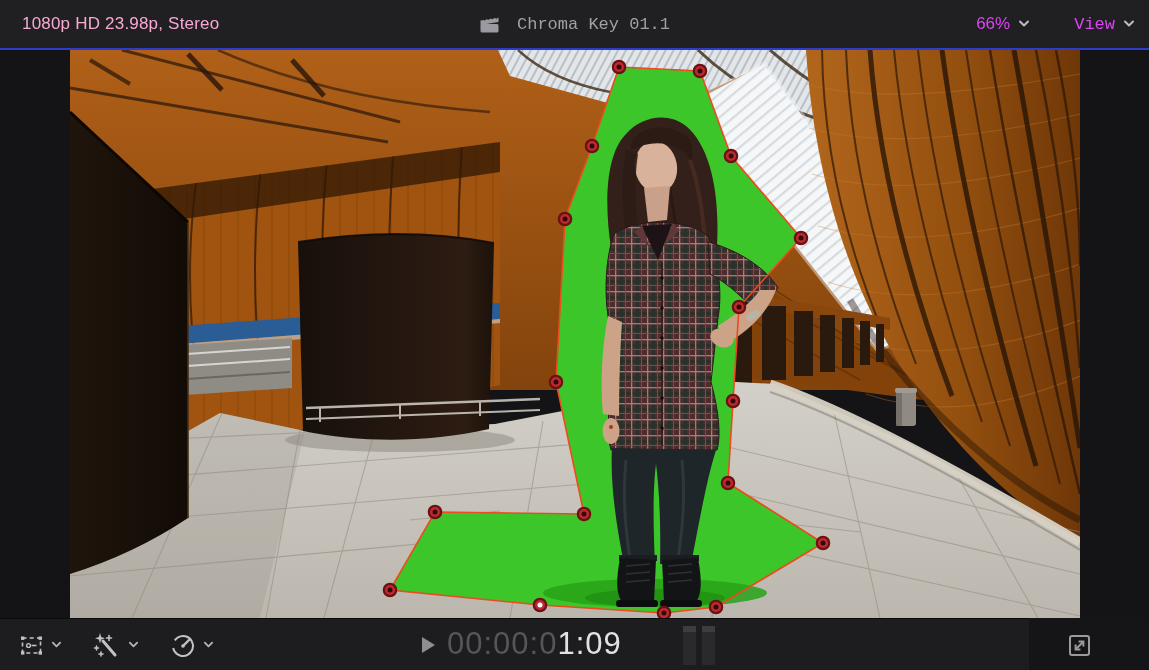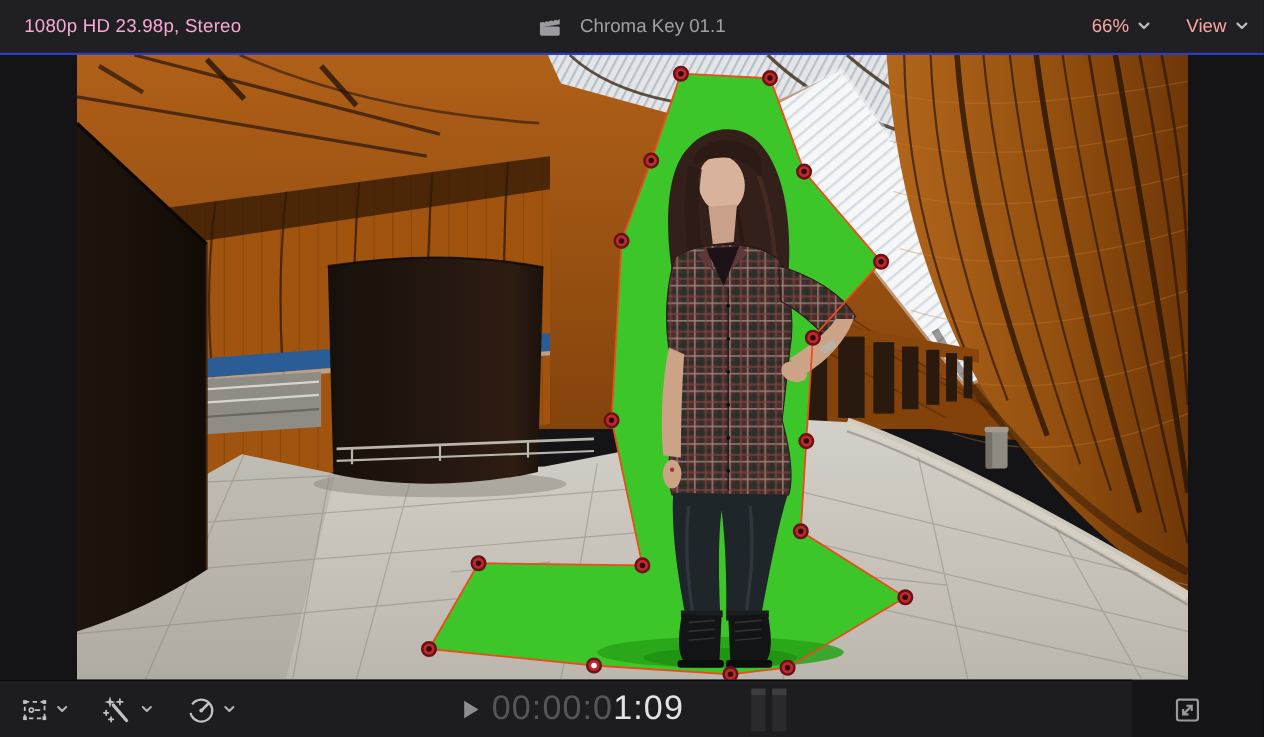--- a/index.html
+++ b/index.html
@@ -5,24 +5,24 @@
   html,body{margin:0;padding:0;background:#000;}
   .app{position:relative;width:1149px;height:670px;overflow:hidden;
        font-family:"Liberation Sans",sans-serif;background:#151517;}
 
   
   .topbar{position:absolute;top:0;left:0;width:1149px;height:48px;background:#202023;}
   .topbar .fmt{position:absolute;left:22px;top:0;height:48px;display:flex;align-items:center;
        color:#f9a8d4;font-size:17px;letter-spacing:.2px;}
   .title-group{position:absolute;left:50%;top:0;transform:translateX(-50%);height:48px;
        display:flex;align-items:center;gap:18px;}
-  .title-group .ttl{color:#a0a0a6;font-size:17px;white-space:nowrap;}
+  .title-group .ttl{color:#a0a0a6;font-size:17px;white-space:nowrap;font-family:Liberation Mono, monospace;}
   .right-group{position:absolute;right:14px;top:0;height:48px;display:flex;align-items:center;gap:8px;
-       color:#fca5a5;font-size:17px;justify-content:center;}
-  .right-group .viewlbl{margin-left:24px;}
+       color:#d946ef;font-size:17px;justify-content:center;}
+  .right-group .viewlbl{margin-left:36px;font-family:Liberation Mono, monospace;}
   .chev{display:block;}
 
   
   .accent-line{position:absolute;top:48px;left:0;width:1149px;height:2px;background:#2d3dc9;}
 
   
   .viewer{position:absolute;top:50px;left:0;width:1149px;height:568px;background:#141416;}
   .canvas{position:absolute;top:0;left:70px;width:1010px;height:568px;display:block;}
 
   

